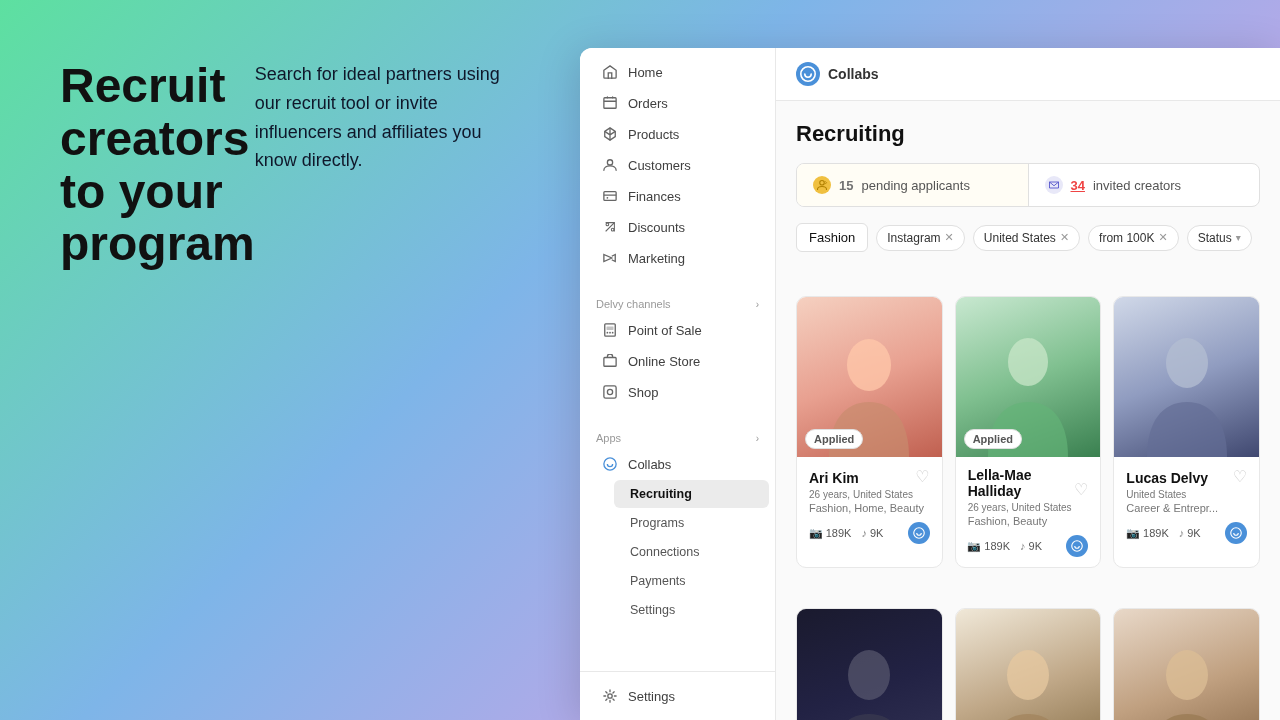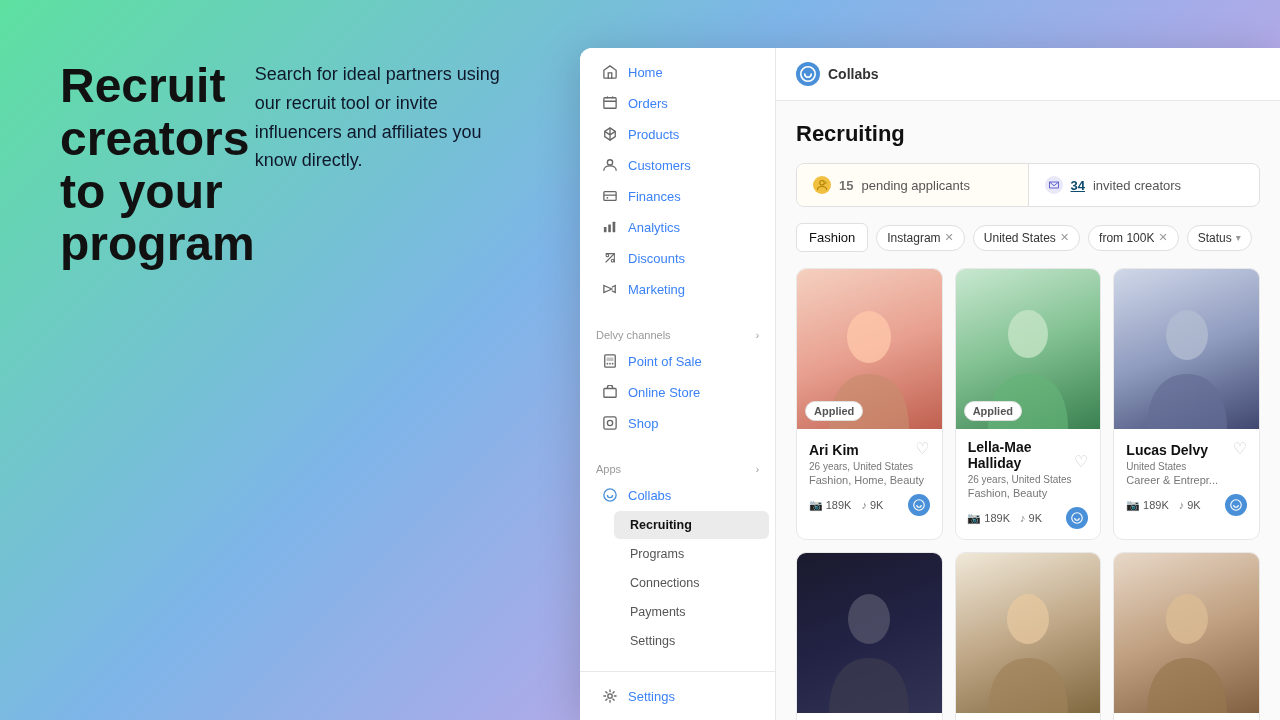--- a/index.html
+++ b/index.html
@@ -61,21 +61,21 @@
     }
     .sidebar-section {
       padding: 8px 0;
     }
     .sidebar-item {
       display: flex;
       align-items: center;
       gap: 10px;
       padding: 7px 16px;
       font-size: 13px;
-      color: #3b82f6;
+      color: #404040;
       cursor: pointer;
       border-radius: 6px;
       margin: 1px 6px;
     }
     .sidebar-item.active {
       background: #f0f0f0;
       font-weight: 600;
     }
     .sidebar-item .icon {
       width: 16px;
@@ -246,20 +246,21 @@
       display: grid;
       grid-template-columns: repeat(3, 1fr);
       gap: 12px;
     }
     .creator-card {
       background: #fff;
       border-radius: 10px;
       overflow: hidden;
       border: 1px solid #e8e8e8;
       cursor: pointer;
+      margin-top: 28px;
     }
     .creator-card-img {
       width: 100%;
       height: 160px;
       position: relative;
       overflow: hidden;
     }
     .applied-badge {
       position: absolute;
       bottom: 8px;
@@ -422,30 +423,20 @@
               <rect x="1" y="3" width="14" height="10" rx="1" stroke="#666" stroke-width="1.5"></rect>
               <path d="M1 7h14" stroke="#666" stroke-width="1.5"></path>
               <circle cx="5" cy="10" r="1" fill="#666"></circle>
             </svg>
         </span>
         <span>Finances</span>
       </div>
       <div class="sidebar-item">
         <span class="icon">
           <svg width="14" height="14" viewBox="0 0 16 16" fill="none">
-              <rect x="1" y="8" width="3" height="6" fill="#666" rx="0.5"></rect>
-              <rect x="6" y="5" width="3" height="9" fill="#666" rx="0.5"></rect>
-              <rect x="11" y="2" width="3" height="12" fill="#666" rx="0.5"></rect>
-            </svg>
-        </span>
-        <span>Analytics</span>
-      </div>
-      <div class="sidebar-item">
-        <span class="icon">
-          <svg width="14" height="14" viewBox="0 0 16 16" fill="none">
               <circle cx="5" cy="5" r="1.5" stroke="#666" stroke-width="1.2"></circle>
               <circle cx="11" cy="11" r="1.5" stroke="#666" stroke-width="1.2"></circle>
               <path d="M3 13L13 3" stroke="#666" stroke-width="1.5"></path>
               <path d="M3 3l10 0 0 10" stroke="#666" stroke-width="1.2" fill="none"></path>
             </svg>
         </span>
         <span>Discounts</span>
       </div>
       <div class="sidebar-item">
         <span class="icon">
@@ -568,21 +559,21 @@
           <span style="font-weight:600;color:#737373;">15</span>
           <span>pending applicants</span>
         </div>
         <div class="stats-tab">
           <div class="tab-icon" style="background:#e8e8f8;">
             <svg width="12" height="12" viewBox="0 0 16 16" fill="none">
                 <path d="M2 4h12v8H2z" stroke="#5555cc" stroke-width="1.2" fill="none" rx="1"></path>
                 <path d="M2 4l6 5 6-5" stroke="#5555cc" stroke-width="1.2"></path>
               </svg>
           </div>
-          <span style="font-weight:600;color:#0c4a6e;text-decoration:underline;">34</span>
+          <span style="font-weight:600;color:#ef4444;text-decoration:underline;">34</span>
           <span>invited creators</span>
         </div>
       </div>
 
       <div class="filter-row">
         <div class="filter-category">
           <span>Fashion</span>
         </div>
         <div class="filter-chip">
           <span>Instagram</span>

